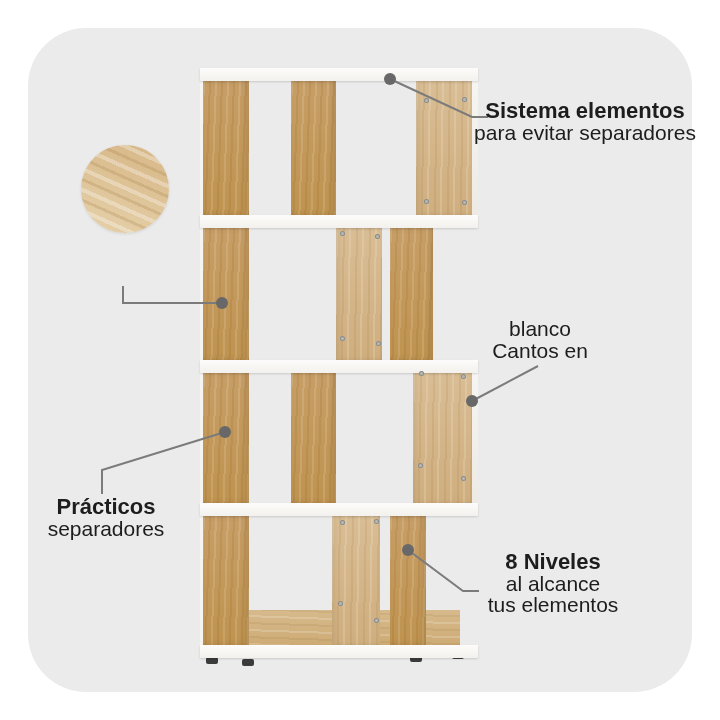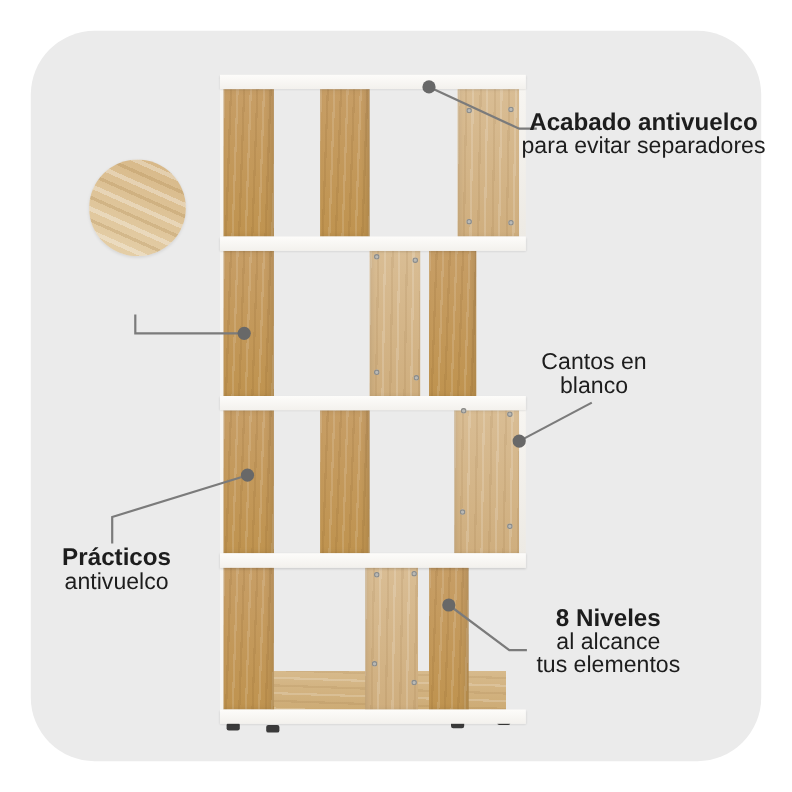--- a/index.html
+++ b/index.html
@@ -152,34 +152,34 @@
   <circle cx="472" cy="401" r="6" fill="#686868"></circle>
 
   <polyline points="102,494 102,470 225,432" stroke="#7b7b7b" stroke-width="2"></polyline>
   <circle cx="225" cy="432" r="6" fill="#686868"></circle>
 
   <polyline points="408,550 463,591 479,591" stroke="#7b7b7b" stroke-width="2"></polyline>
   <circle cx="408" cy="550" r="6" fill="#686868"></circle>
 </svg>
 
 <div class="ann" style="left:585px;top:99px">
-  <div class="t">Acabado antivuelco</div>
+  <div class="t">Sistema elementos</div>
   <div class="b">para evitar separadores</div>
 </div>
 
 <div class="ann" style="left:127px;top:237px">
 </div>
 
 <div class="ann" style="left:540px;top:318px">
+  <div class="b">blanco</div>
   <div class="b">Cantos en</div>
-  <div class="b">blanco</div>
 </div>
 
 <div class="ann" style="left:106px;top:495px">
   <div class="t">Prácticos</div>
-  <div class="b">antivuelco</div>
+  <div class="b">separadores</div>
 </div>
 
 <div class="ann tight" style="left:553px;top:551px">
   <div class="t">8 Niveles</div>
   <div class="b">al alcance</div>
   <div class="b">tus elementos</div>
 </div>
 
 </body></html>

